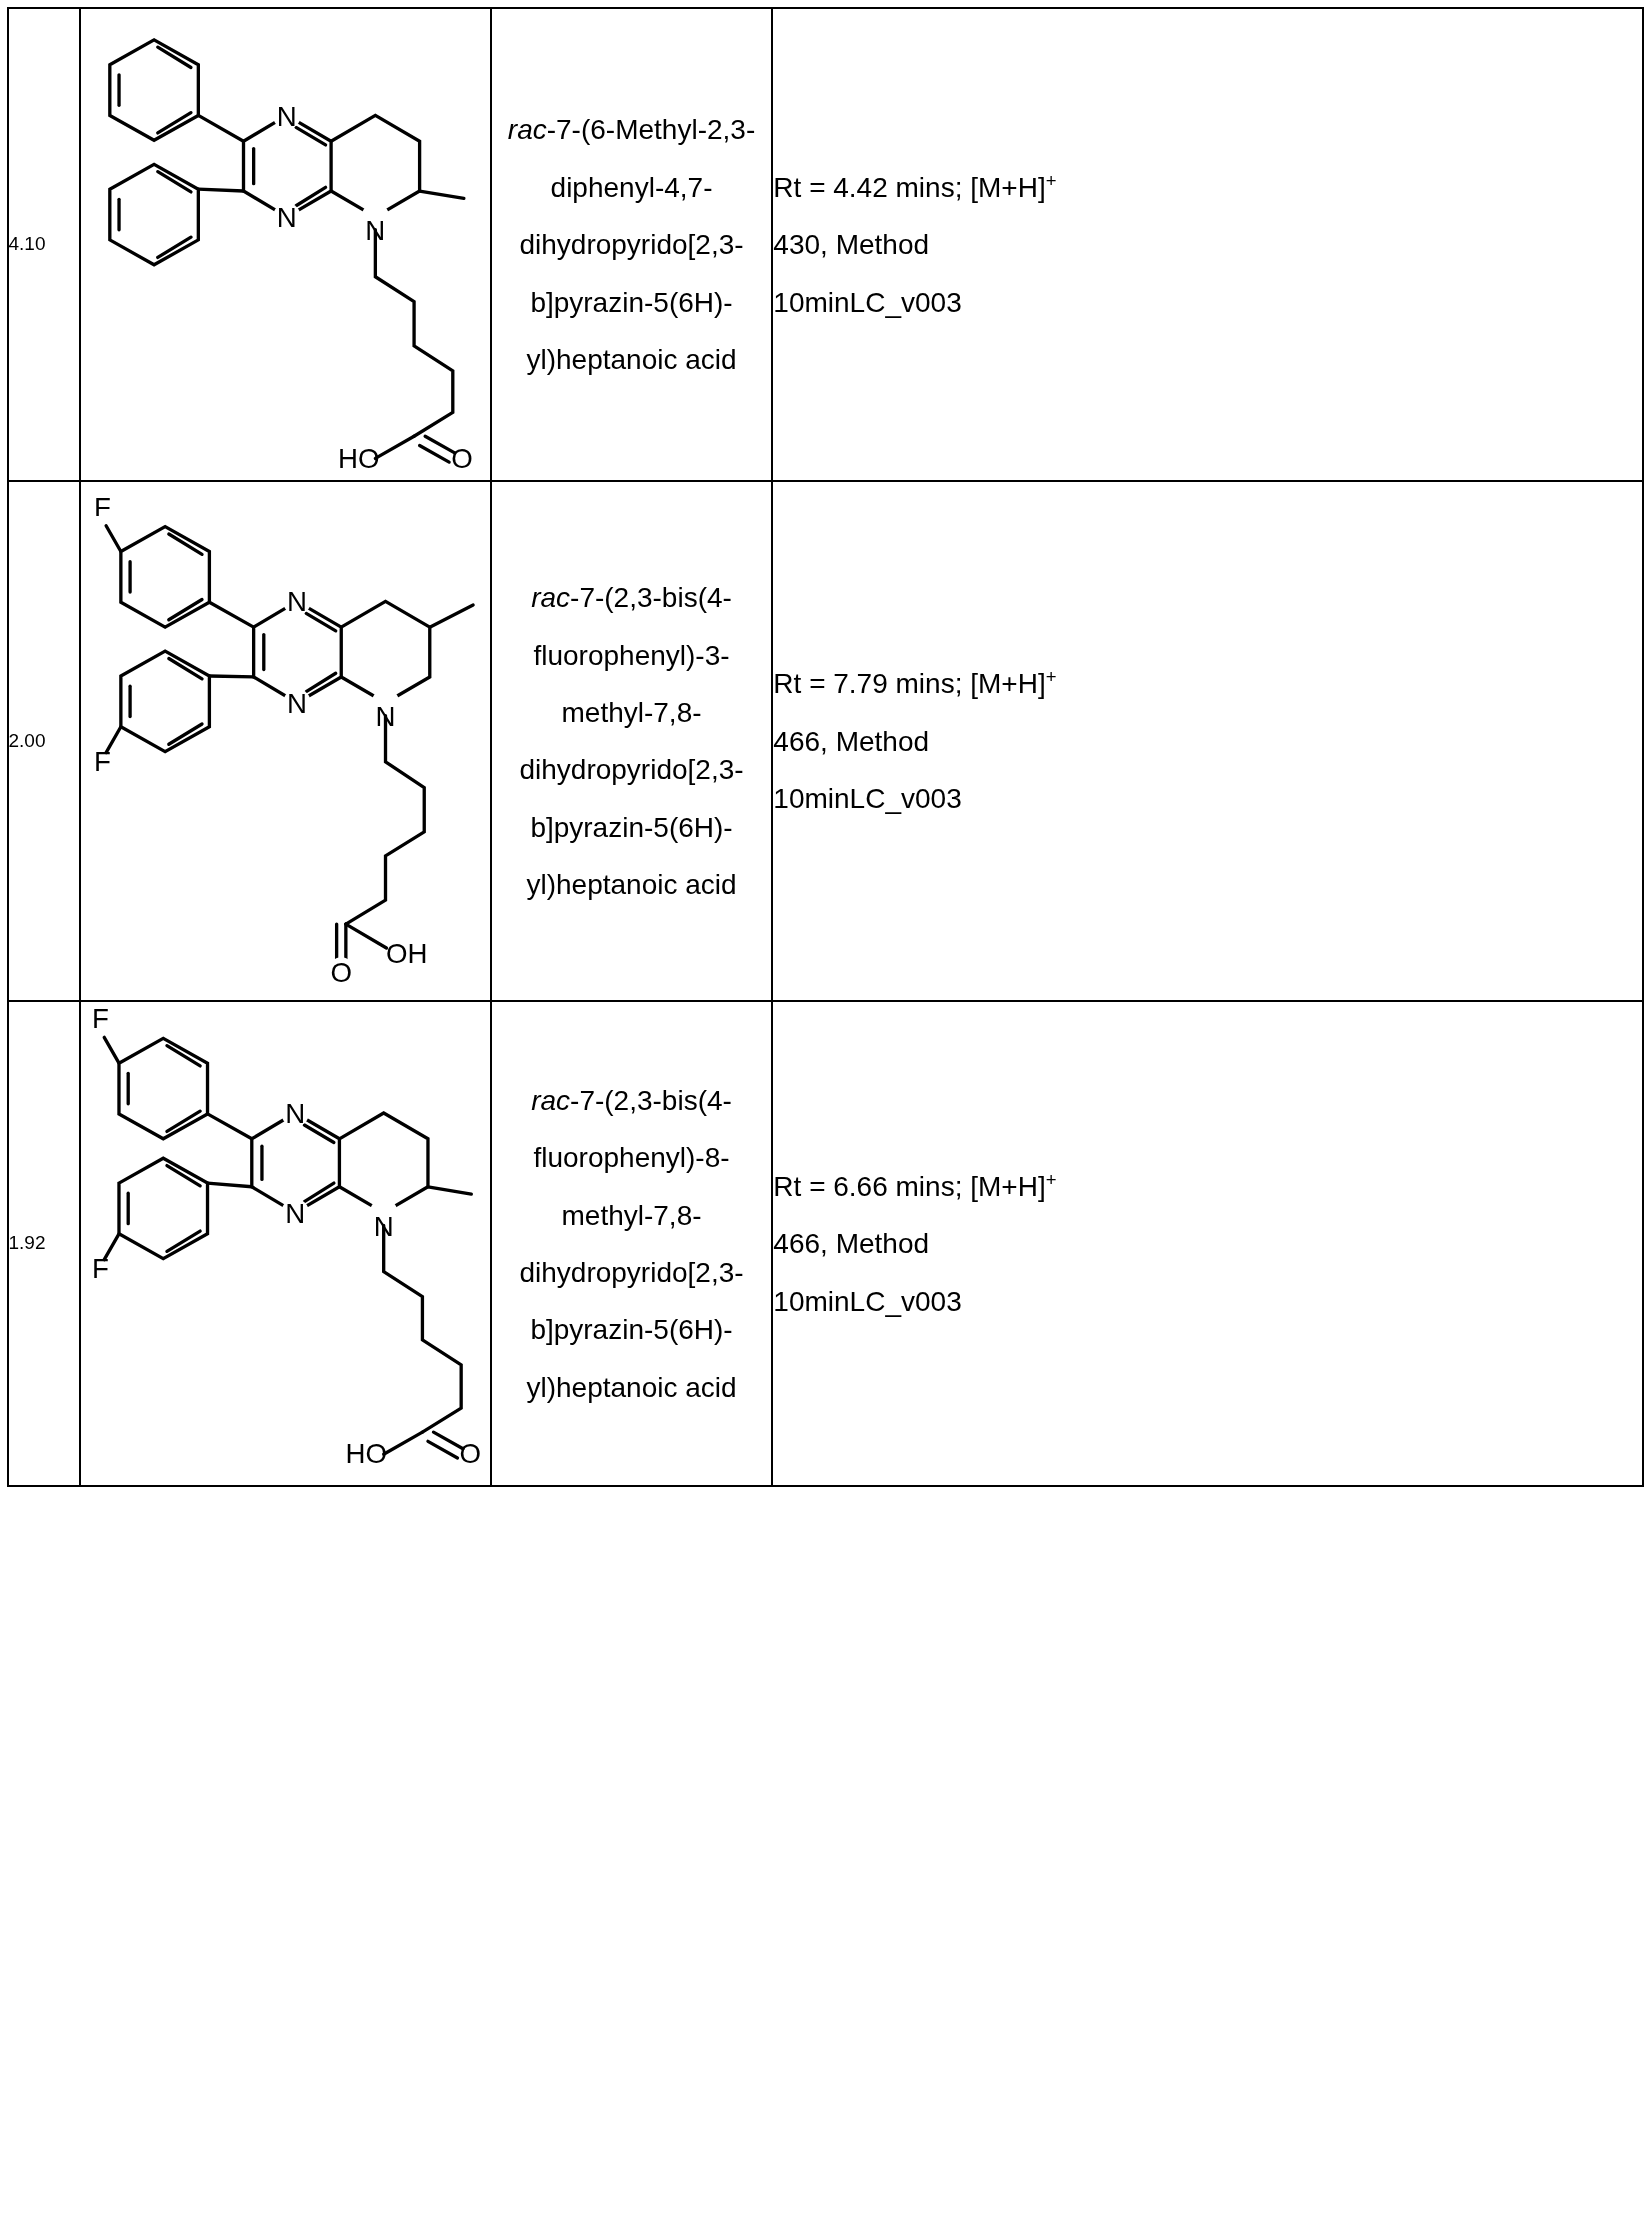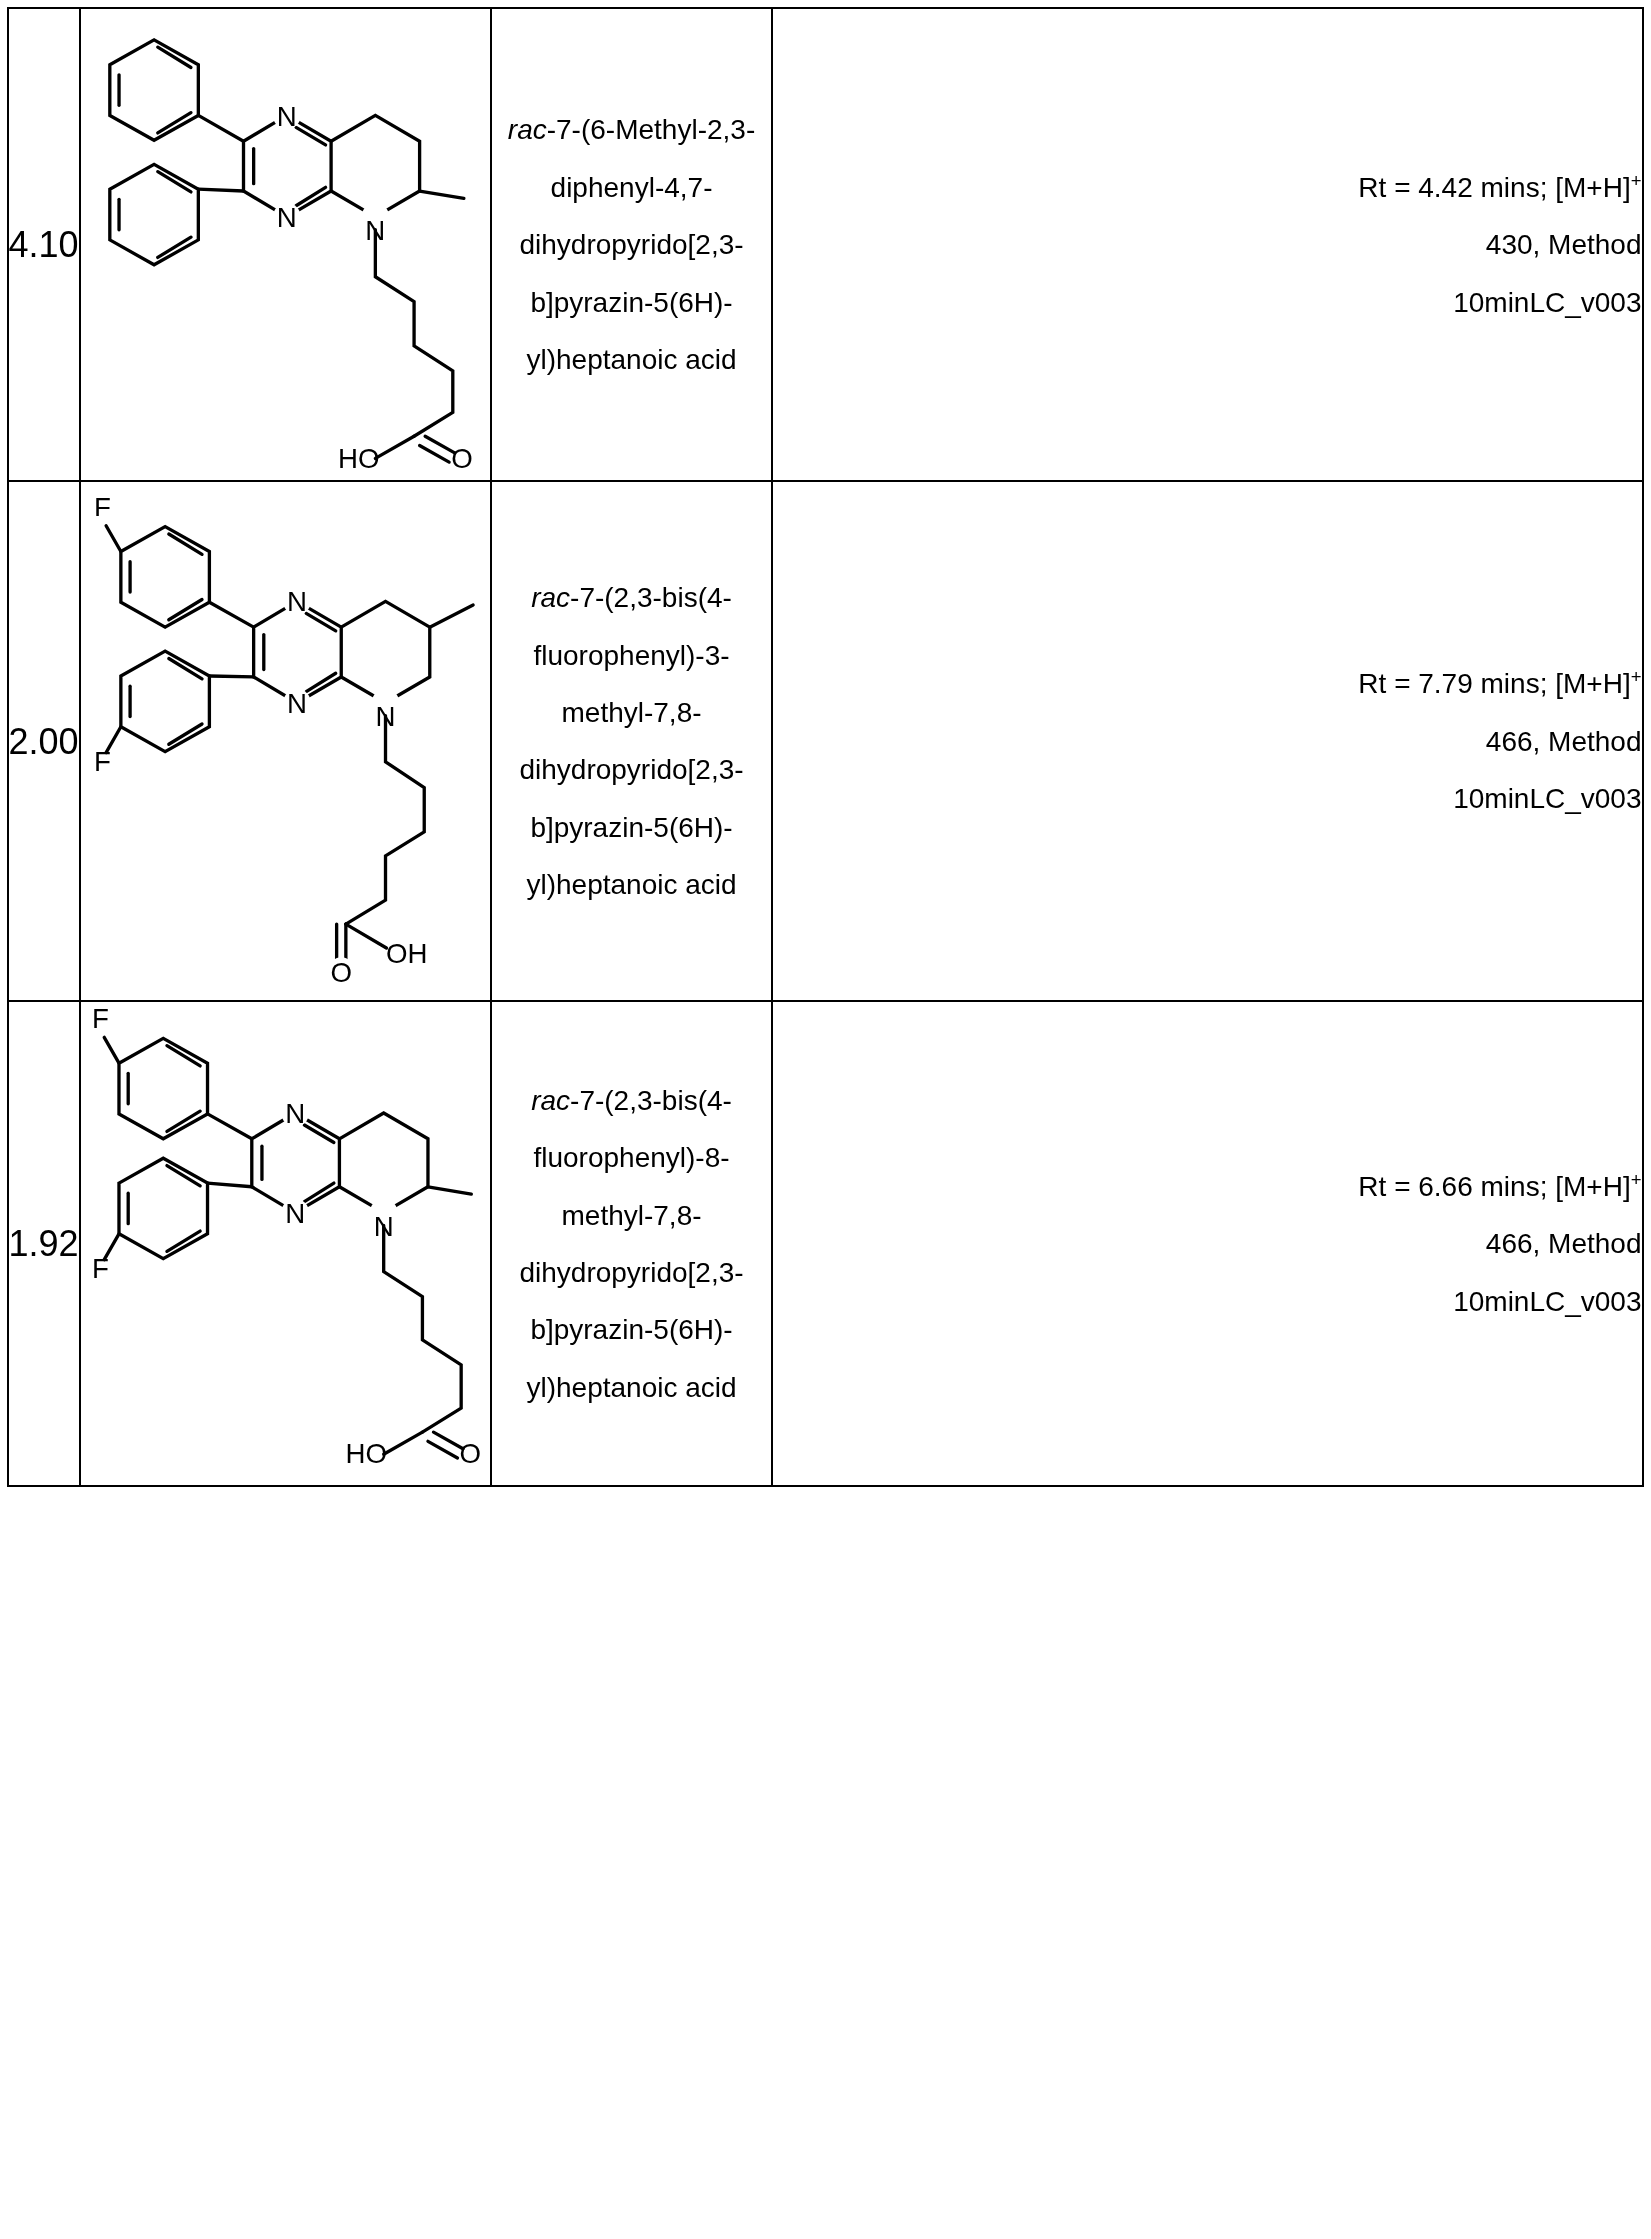--- a/index.html
+++ b/index.html
@@ -35,39 +35,39 @@
     padding: 0;
   }
   col.c-num   { width: 72px; }
   col.c-struct{ width: 410px; }
   col.c-name  { width: 281px; }
   col.c-rt    { width: 868px; }
 
   td.num-cell {
     vertical-align: bottom;
     text-align: left;
-    font-size: 36px;
+    font-size: 19px;
     padding-left: 7.4px;
     padding-bottom: 9.2px;
     line-height: 1.1;
   }
   td.struct-cell {
     text-align: center;
     vertical-align: middle;
     padding: 0;
   }
   td.name-cell {
     text-align: center;
     font-size: 28px;
     line-height: 2.05;
     padding: 5.5px 13px 5.5px 9.2px;
     border-radius: 24px;
   }
   td.rt-cell {
-    text-align: right;
+    text-align: left;
     font-size: 28px;
     line-height: 2.05;
     padding: 5.5px 9.2px 5.5px 13px;
   }
   .ital { font-style: italic; }
   sup.chg {
     font-size: 18.5px;
     vertical-align: super;
     line-height: 0;
   }

